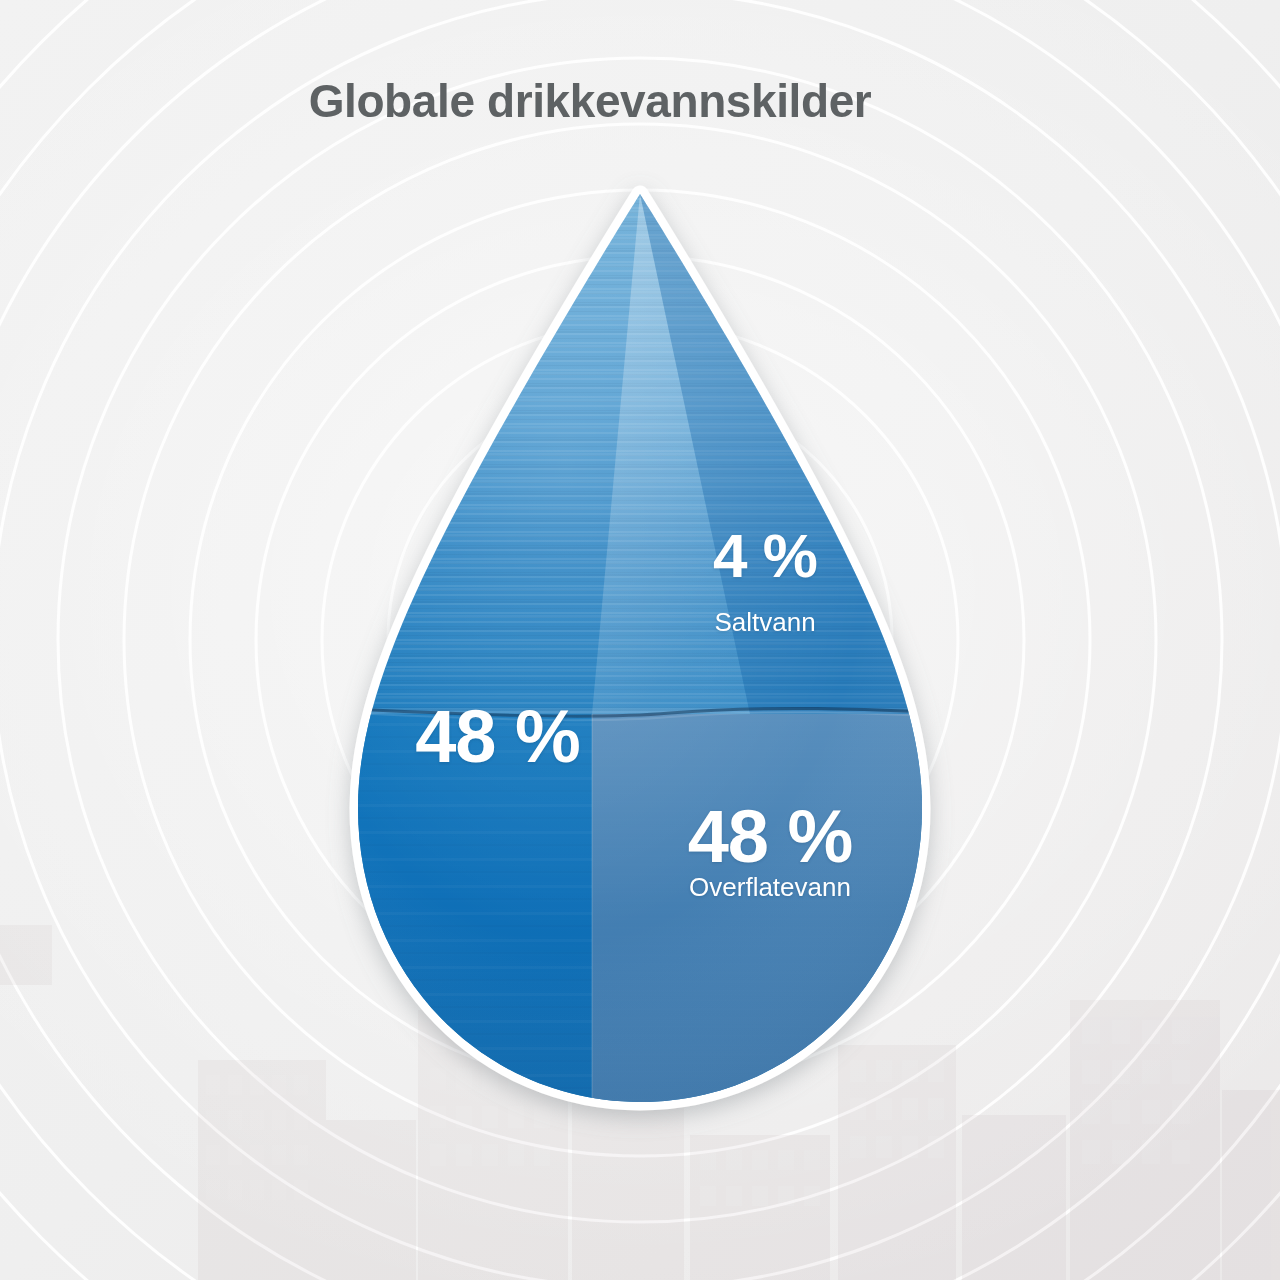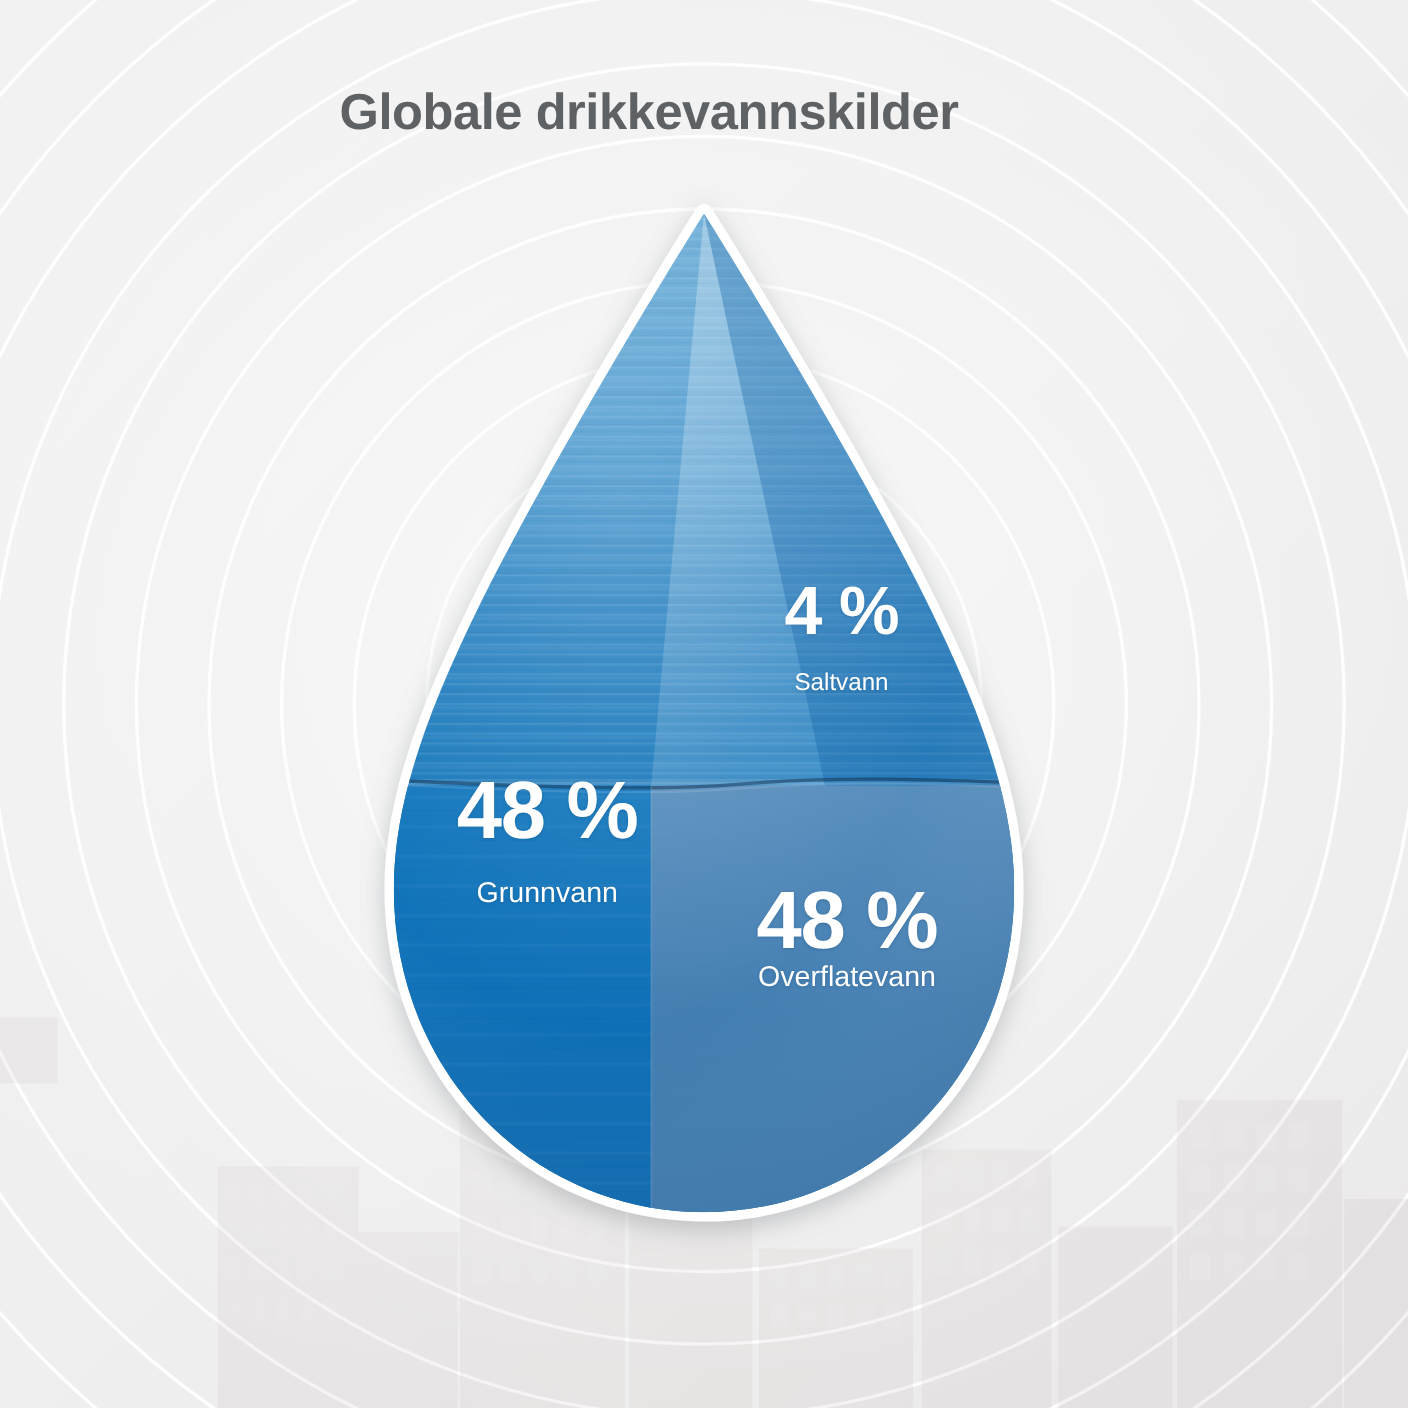--- a/index.html
+++ b/index.html
@@ -67,21 +67,21 @@
     letter-spacing:-1px;
   }
   .seg-label .nm {
     display:block;
     font-weight:normal;
     line-height:1.0;
   }
 
   #label-saltvann   { left:640px; top:525px;  width:250px; }
   #label-saltvann   .pct { font-size:62px; }
-  #label-saltvann   .nm  { font-size:22px; margin-top:22px; }
+  #label-saltvann   .nm  { font-size:26px; margin-top:22px; }
 
   #label-grunnvann  { left:370px; top:700px;  width:255px; }
   #label-grunnvann  .pct { font-size:74px; }
   #label-grunnvann  .nm  { font-size:26px; margin-top:24px; }
 
   #label-overflate  { left:625px; top:800px;  width:290px; }
   #label-overflate  .pct { font-size:74px; }
   #label-overflate  .nm  { font-size:26px; }
 </style>
 </head>
@@ -315,21 +315,20 @@
     </svg>
   </div>
 
   <div class="seg-label" id="label-saltvann">
     <span class="pct">4 %</span>
     <span class="nm">Saltvann</span>
   </div>
 
   <div class="seg-label" id="label-grunnvann">
     <span class="pct">48 %</span>
-    <span class="nm">Grunnvann</span>
   </div>
 
   <div class="seg-label" id="label-overflate">
     <span class="pct">48 %</span>
     <span class="nm">Overflatevann</span>
   </div>
 
 </div>
 
 </body></html>

